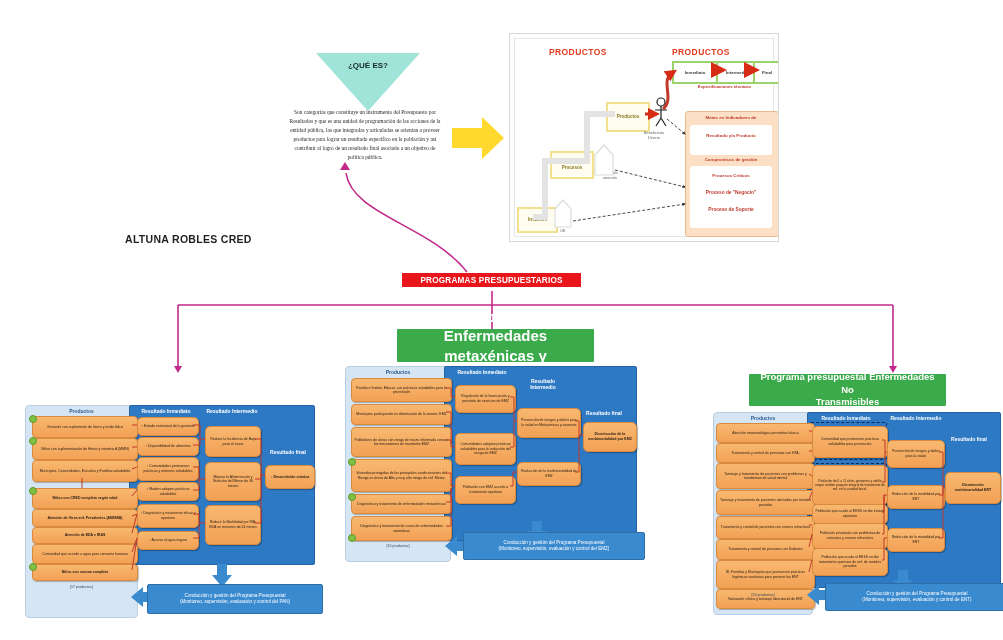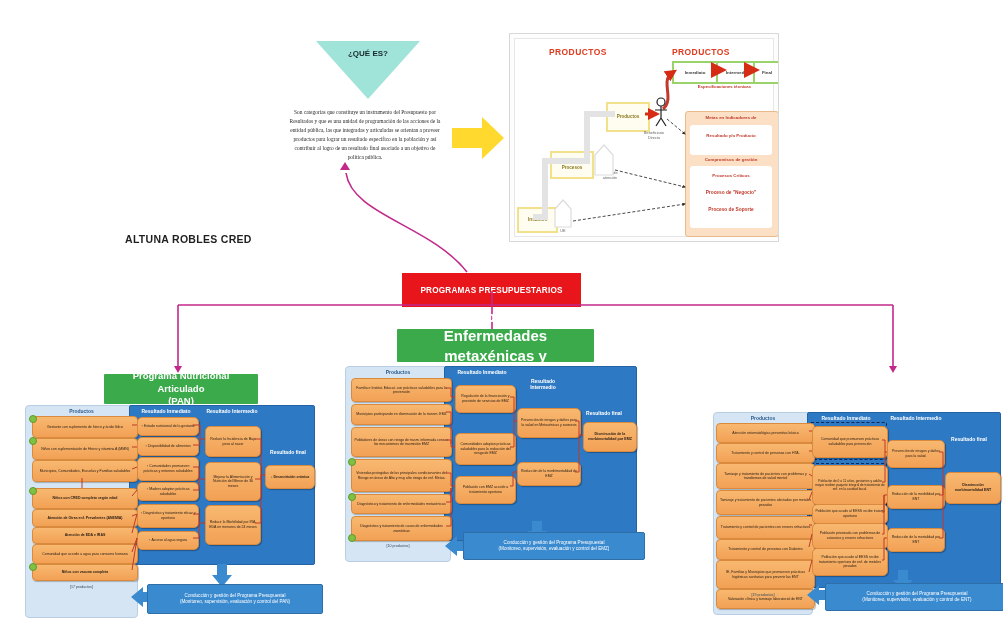--- a/index.html
+++ b/index.html
@@ -68,21 +68,21 @@
         color:#fff;font-size:4.6px;text-align:center;line-height:1.35;
         display:flex;align-items:center;justify-content:center;padding:1px 4px;}
   .dashframe{position:absolute;border:1px dashed #0b2a5b;border-radius:2px;}
   svg.ov{position:absolute;left:0;top:0;width:1003px;height:640px;pointer-events:none;overflow:visible;}
 </style>
 </head>
 <body>
 
 <div class="canvas">
 
-  <div class="abs" style="left:316px;top:41px;">
+  <div class="abs" style="left:316px;top:53px;">
     <div class="tri"></div>
     <div class="tri-label">¿QUÉ
 ES?</div>
   </div>
 
   <div class="abs intro-text" style="left:286px;top:108px;width:158px;">Son categorías que constituye un instrumento del Presupuesto por Resultados y que es una unidad de programación de las acciones de la entidad pública, las que integradas y articuladas se orientan a proveer productos para lograr un resultado específico en la población y así contribuir al logro de un resultado final asociado a un objetivo de política pública.</div>
 
   <div class="abs" style="left:452px;top:115px;">
     <svg class="yellow-arrow" viewBox="0 0 52 46">
       <polygon points="0,13 30,13 30,2 52,23 30,44 30,33 0,33" fill="#ffd92e"></polygon>
@@ -156,41 +156,39 @@
         <path d="M58 182 L170 165" stroke="#333" stroke-width="0.9" stroke-dasharray="3,2" fill="none" marker-end="url(#ar2)"></path>
         <defs>
             <marker id="ar2" markerWidth="4" markerHeight="4" refX="3" refY="2" orient="auto">
           <path d="M0,0 L4,2 L0,4 z" fill="#333"></path>
             </marker>
           </defs>
       </svg>
     </div>
   </div>
 
-  <div class="abs redbar" style="left:402px;top:273px;width:179px;height:34px;">PROGRAMAS PRESUPUESTARIOS</div>
+  <div class="abs redbar" style="left:402px;top:273px;width:179px;height:14px;">PROGRAMAS PRESUPUESTARIOS</div>
 
   <svg class="ov">
     <g stroke="#c2298a" stroke-width="1.6" fill="none">
       <path d="M346 173 C352 215 430 225 467 272"></path>
       <path d="M492 291 L492 303"></path>
       <path d="M178 305 L893 305"></path>
       <path d="M178 305 L178 366"></path>
       <path d="M492 303 L492 330"></path>
       <path d="M893 305 L893 366"></path>
     </g>
     <g fill="#c2298a">
       <polygon points="488,330 496,330 492,337"></polygon>
       <polygon points="174,366 182,366 178,373"></polygon>
       <polygon points="889,366 897,366 893,373"></polygon>
       <polygon points="340,170 350,170 345,162"></polygon>
     </g>
   </svg>
 
-  <div class="abs greenbar" style="left:104px;top:374px;width:154px;height:30px;font-size:9.5px;white-space:pre-line;">Programa Nutricional Articulado
-(PAN)</div>
 
   <div class="abs" style="left:25px;top:405px;width:290px;height:213px;">
     <div class="abs prodpanel" style="left:0;top:0;width:113px;height:213px;"></div>
     <div class="abs respanel" style="left:104px;top:0;width:186px;height:160px;"></div>
 
     <div class="col-h dark" style="left:0;top:3px;width:113px;">Productos</div>
     <div class="col-h" style="left:108px;top:3px;width:66px;">Resultado Inmediato</div>
     <div class="col-h" style="left:176px;top:3px;width:62px;">Resultado Intermedio</div>
     <div class="col-h" style="left:238px;top:44px;width:50px;">Resultado final</div>
 
@@ -305,20 +303,22 @@
     </svg>
 
     <svg class="ov" style="width:292px;height:196px;" viewBox="0 0 292 196">
       <path d="M100 180 L112 170 L112 175 L124 175 L124 185 L112 185 L112 190 z" fill="#3a8ad0"></path>
       <path d="M192 175 L182 165 L187 165 L187 155 L197 155 L197 165 L202 165 z" fill="#3a8ad0"></path>
     </svg>
     <div class="condbar" style="left:118px;top:166px;width:172px;height:24px;white-space:pre-line;">Conducción y gestión del Programa Presupuestal
 (Monitoreo, supervisión, evaluación y control del EMZ)</div>
   </div>
 
+  <div class="abs greenbar" style="left:749px;top:374px;width:197px;height:32px;font-size:9.5px;white-space:pre-line;">Programa presupuestal Enfermedades No
+Transmisibles</div>
 
   <div class="abs" style="left:713px;top:412px;width:288px;height:203px;">
     <div class="abs prodpanel" style="left:0;top:0;width:100px;height:203px;"></div>
     <div class="abs respanel" style="left:94px;top:0;width:194px;height:176px;"></div>
     <div class="dashframe" style="left:96px;top:10px;width:76px;height:36px;"></div>
     <div class="dashframe" style="left:96px;top:51px;width:76px;height:110px;"></div>
 
     <div class="col-h dark" style="left:0;top:3px;width:100px;">Productos</div>
     <div class="col-h" style="left:98px;top:3px;width:70px;">Resultado Inmediato</div>
     <div class="col-h" style="left:170px;top:3px;width:66px;">Resultado Intermedio</div>

